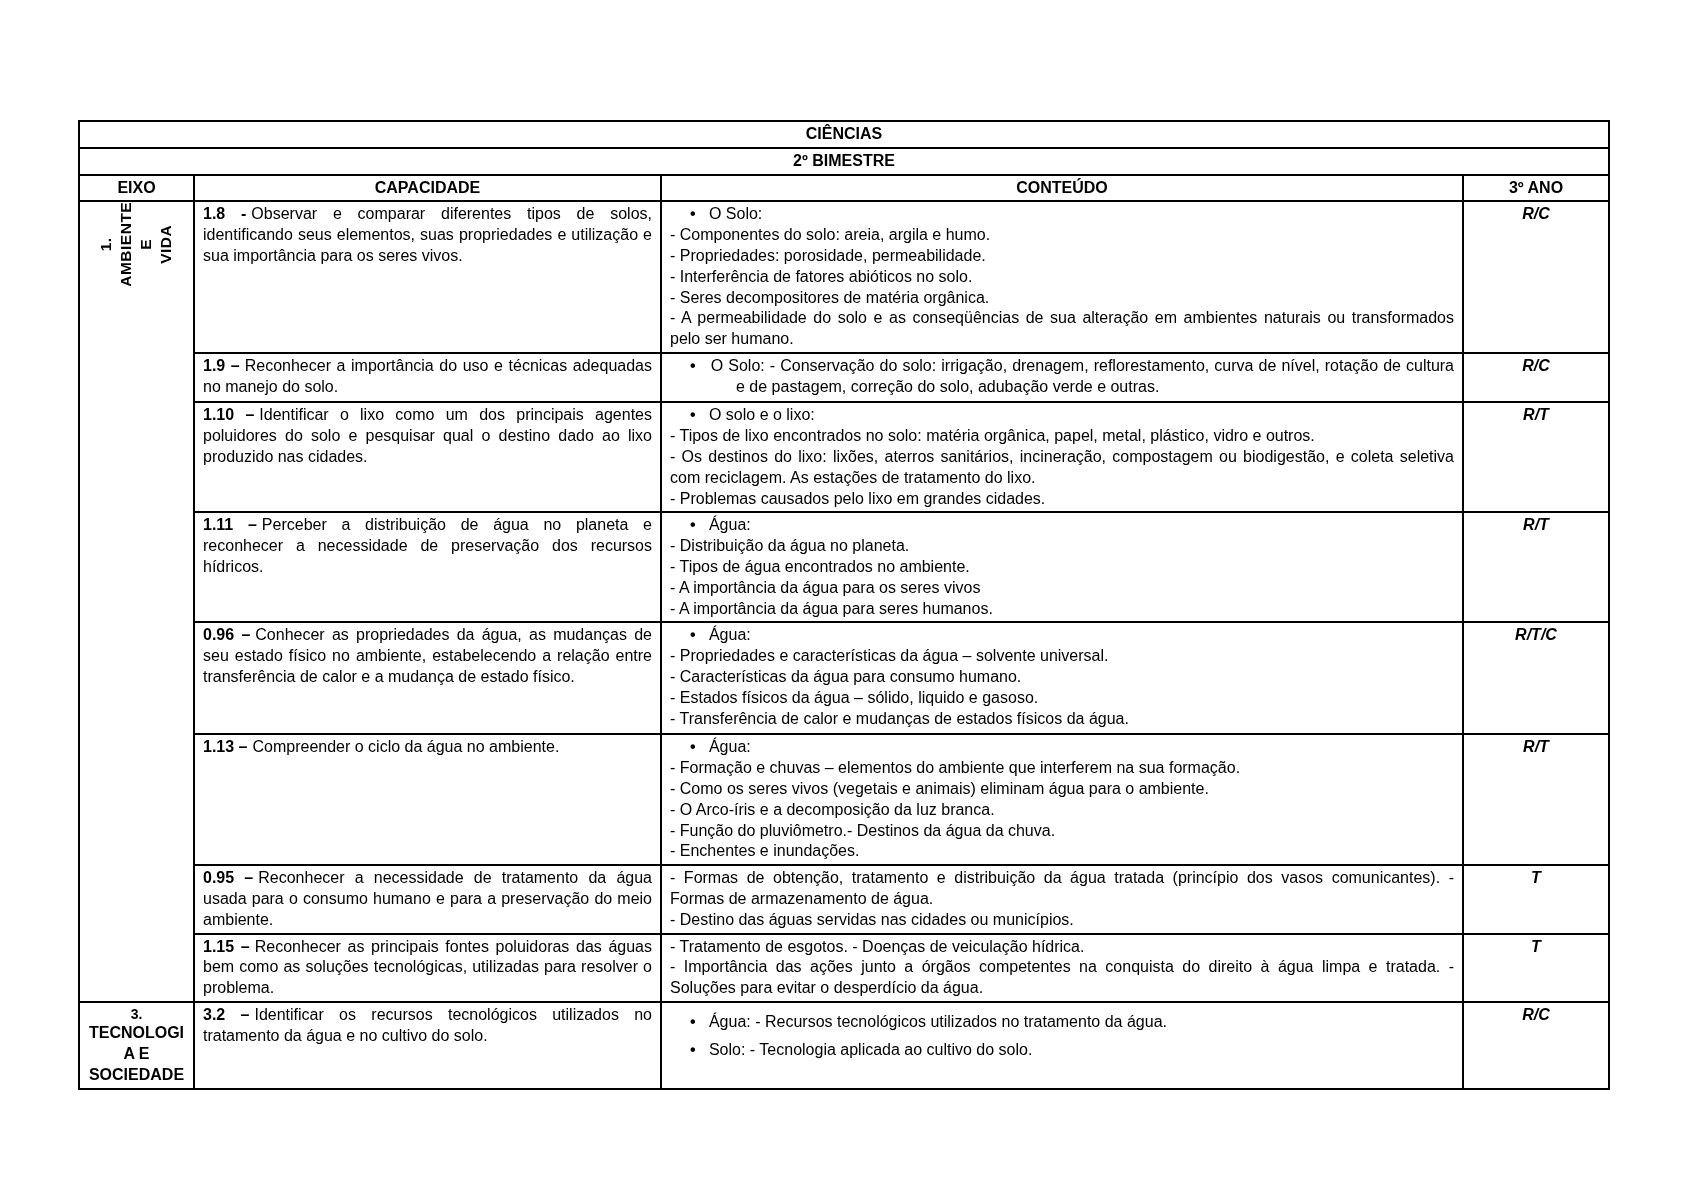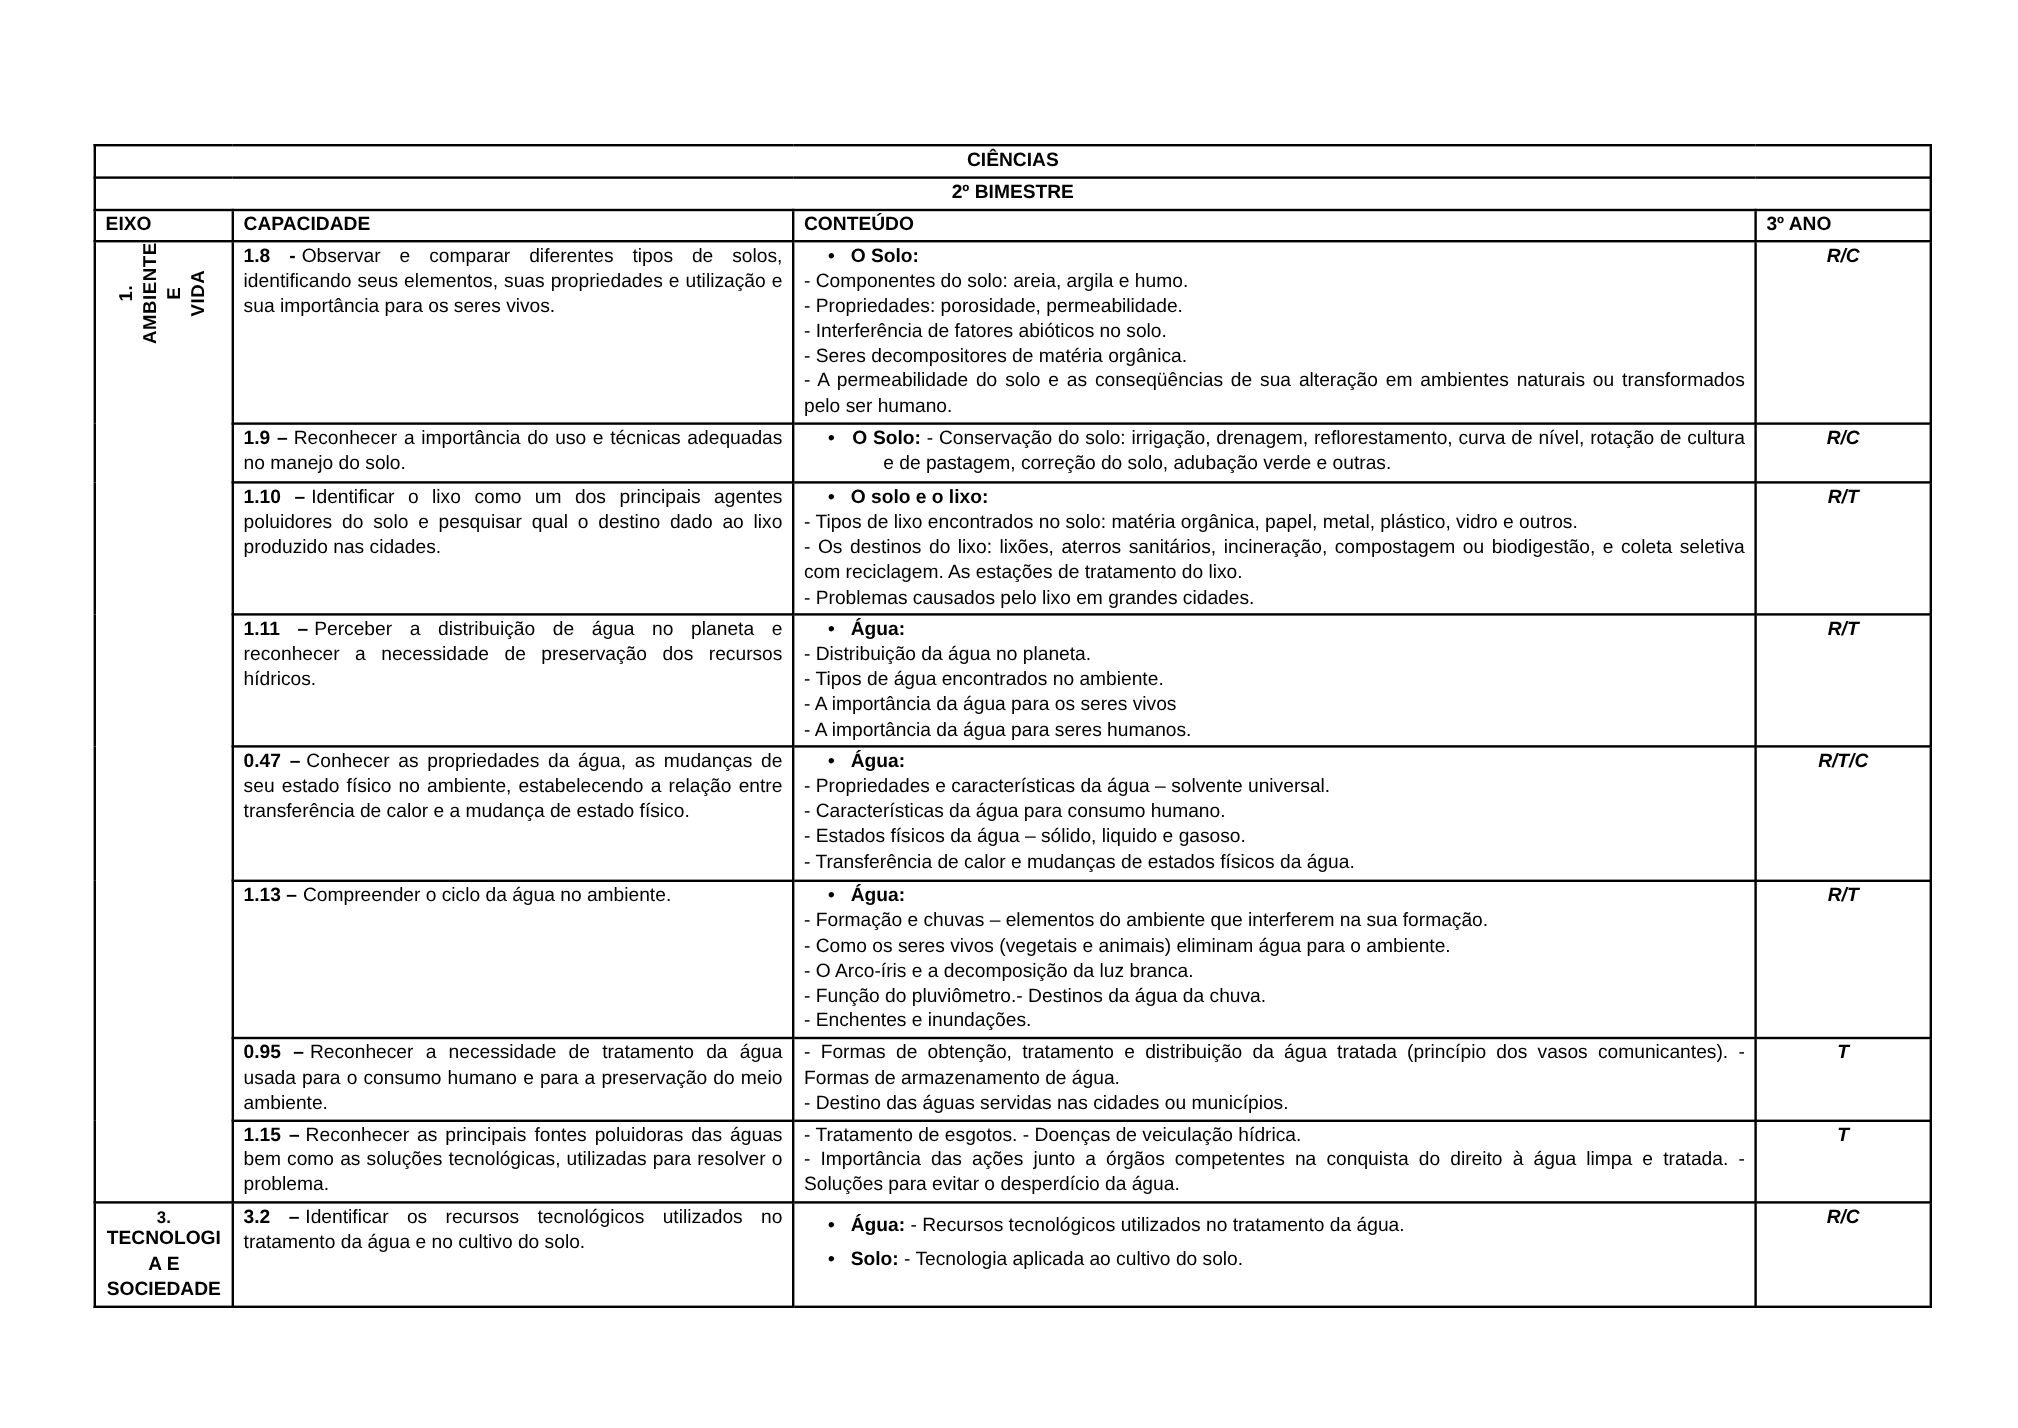--- a/index.html
+++ b/index.html
@@ -34,24 +34,25 @@
   }
   td.title-cell {
     font-size: 21px;
     font-weight: bold;
     text-align: center;
     padding: 1px 4px;
   }
   td.head-cell {
     font-size: 18px;
     font-weight: bold;
+    text-align: center;
     padding: 1px 4px;
   }
   td.cap { text-align: justify; }
-  .b { font-weight: bold; }
+  .b { font-weight: normal; }
   .lead { font-weight: bold; margin-right: 5px; }
   td.cont { text-align: justify; padding: 2px 8px 2px 7px; }
   td.cont .line.bullet {
     padding-left: 66px;
     text-indent: -46px;
   }
   .bullet-glyph { font-weight: bold; }
   td.ano {
     text-align: center;
     vertical-align: middle;
@@ -162,21 +163,21 @@
             <div class="line"><span>- Distribuição da água no planeta.</span></div>
             <div class="line"><span>- Tipos de água encontrados no ambiente.</span></div>
             <div class="line"><span>- A importância da água para os seres vivos</span></div>
             <div class="line"><span>- A importância da água para seres humanos.</span></div>
           </td>
       <td class="ano">R/T</td>
     </tr>
 
     <tr style="height:112px">
       <td class="cap">
-        <span class="lead">0.47 –</span><span>Conhecer as propriedades da água, as mudanças de seu estado físico no ambiente, estabelecendo a relação entre transferência de calor e a mudança de estado físico.</span>
+        <span class="lead">0.96 –</span><span>Conhecer as propriedades da água, as mudanças de seu estado físico no ambiente, estabelecendo a relação entre transferência de calor e a mudança de estado físico.</span>
       </td>
       <td class="cont">
             <div class="line bullet"><span class="bullet-glyph">•&nbsp;&nbsp;&nbsp;</span><span class="b">Água:</span></div>
             <div class="line"><span>- Propriedades e características da água – solvente universal.</span></div>
             <div class="line"><span>- Características da água para consumo humano.</span></div>
             <div class="line"><span>- Estados físicos da água – sólido, liquido e gasoso.</span></div>
             <div class="line"><span>- Transferência de calor e mudanças de estados físicos da água.</span></div>
           </td>
       <td class="ano">R/T/C</td>
     </tr>

